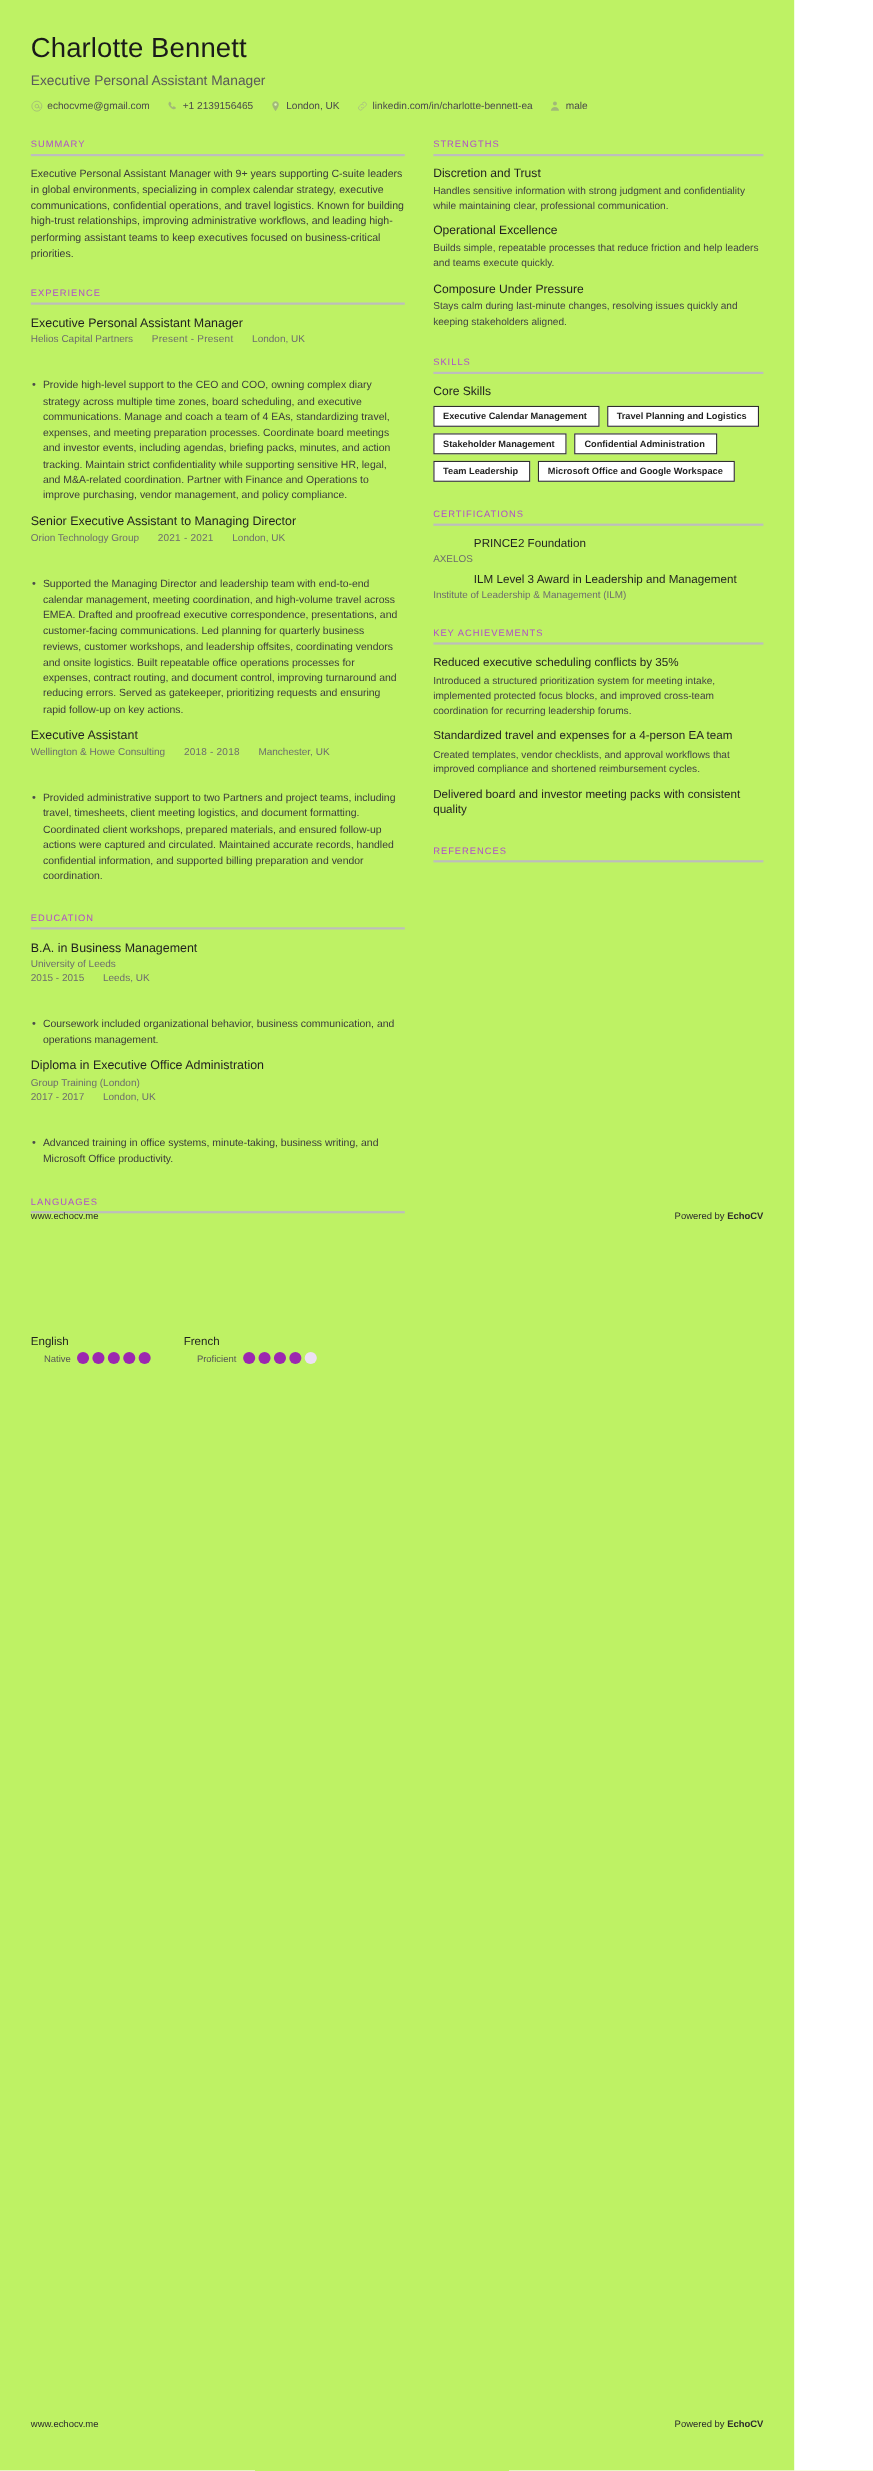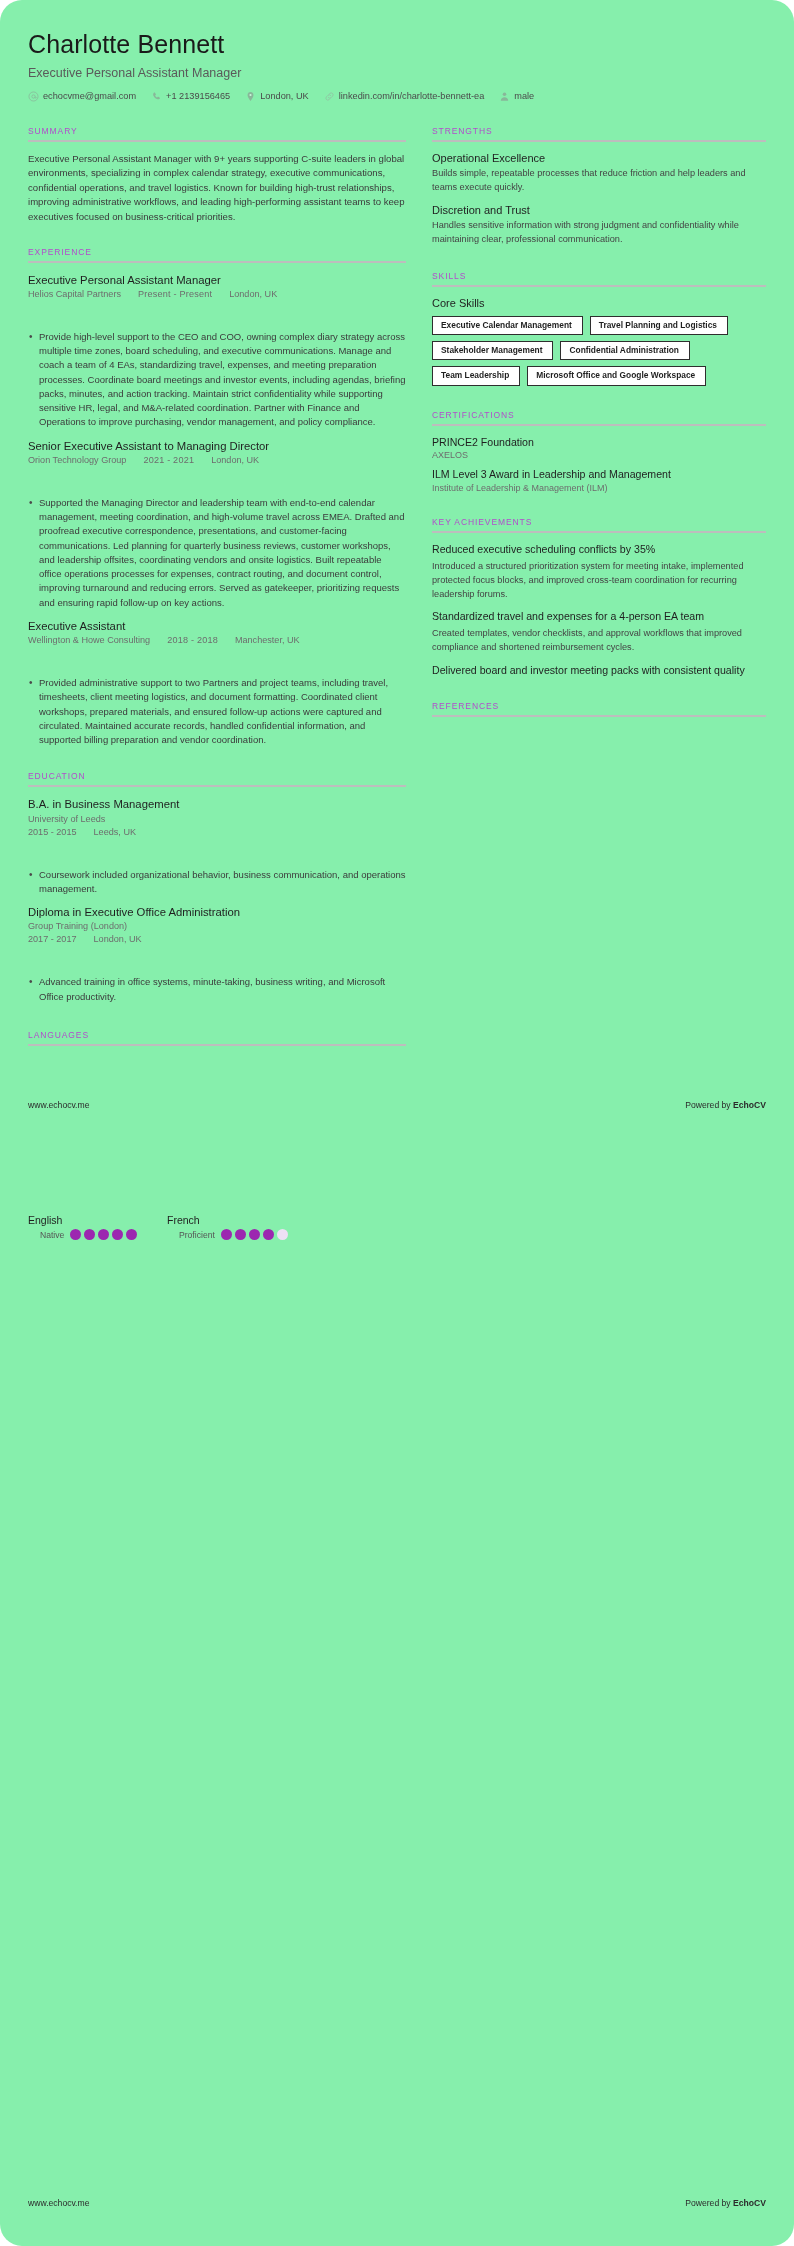--- a/index.html
+++ b/index.html
@@ -4,25 +4,24 @@
 <style>
   * { box-sizing: border-box; margin: 0; padding: 0; }
   html, body {
     width: 794px;
     background: #ffffff;
     font-family: "Liberation Sans", sans-serif;
     color: #2b2b2b;
   }
   .page {
     position: relative;
-    width: 794px;
+    width: 722px;
     min-height: 2246px;
-    background: #86efac;
+    background: #bef264;
     padding: 30px 28px 0 28px;
-    border-radius: 22px;
   }
   
   .name {
     font-size: 25px;
     font-weight: 400;
     letter-spacing: .1px;
     color: #1a1a1a;
     line-height: 1.15;
     margin-bottom: 7px;
   }
@@ -156,20 +155,21 @@
     background: #fff;
     white-space: nowrap;
   }
   
   .cert { margin-bottom: 8px; }
   .cert-name {
     font-size: 10.6px;
     color: #1f1f1f;
     line-height: 1.3;
     margin-bottom: 1px;
+    margin-left: 37px;
   }
   .cert-org { font-size: 9px; color: #6d6d6d; }
   
   .ach { margin-bottom: 9px; }
   .ach-title {
     font-size: 10.6px;
     color: #1f1f1f;
     line-height: 1.3;
     margin-bottom: 3px;
   }
@@ -360,26 +360,30 @@
 
     </div>
 
     <div class="col-right">
 
       <div class="sec">
         <div class="sec-title">STRENGTHS</div>
         <div class="sec-rule"></div>
         <div class="sec-body">
           <div class="strength">
+            <div class="strength-name">Discretion and Trust</div>
+            <div class="strength-desc">Handles sensitive information with strong judgment and confidentiality while maintaining clear, professional communication.</div>
+          </div>
+          <div class="strength">
             <div class="strength-name">Operational Excellence</div>
             <div class="strength-desc">Builds simple, repeatable processes that reduce friction and help leaders and teams execute quickly.</div>
           </div>
           <div class="strength">
-            <div class="strength-name">Discretion and Trust</div>
-            <div class="strength-desc">Handles sensitive information with strong judgment and confidentiality while maintaining clear, professional communication.</div>
+            <div class="strength-name">Composure Under Pressure</div>
+            <div class="strength-desc">Stays calm during last-minute changes, resolving issues quickly and keeping stakeholders aligned.</div>
           </div>
         </div>
       </div>
 
       <div class="sec" style="margin-top:24px;">
         <div class="sec-title">SKILLS</div>
         <div class="sec-rule"></div>
         <div class="sec-body">
           <div class="skills-group-title">Core Skills</div>
           <div class="chips">

